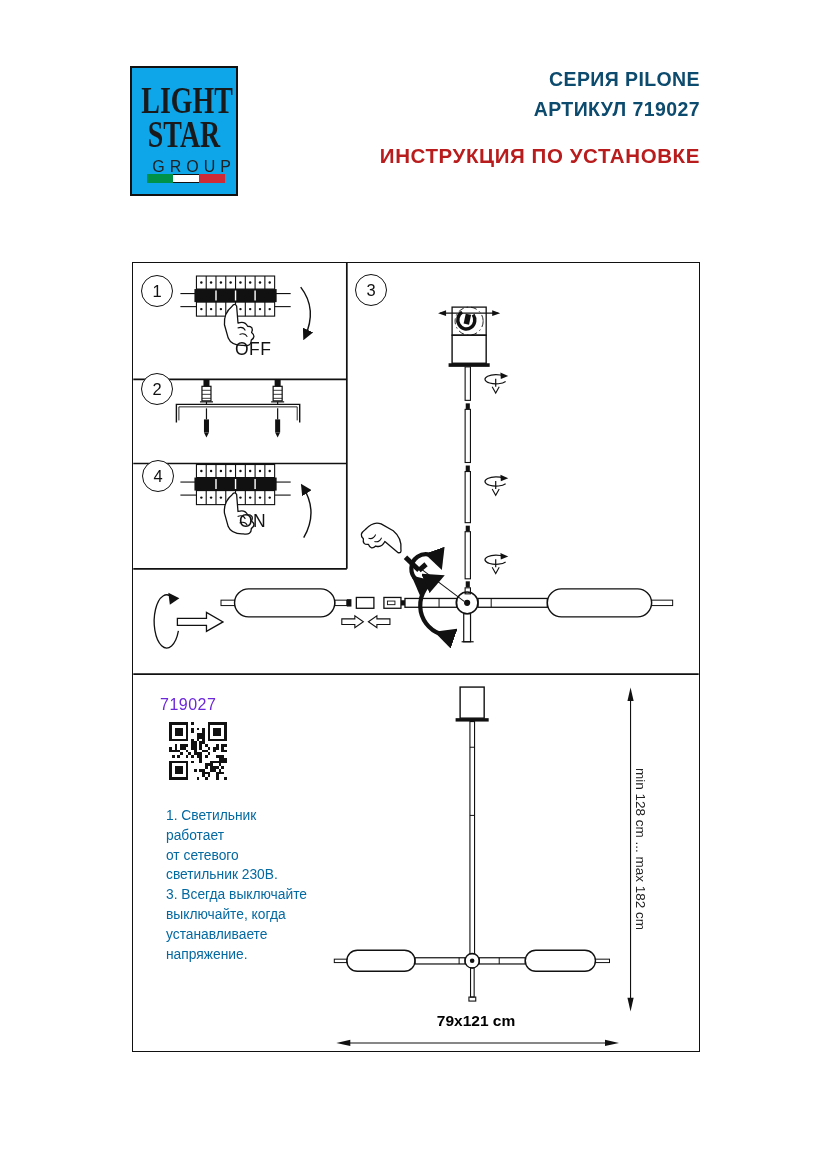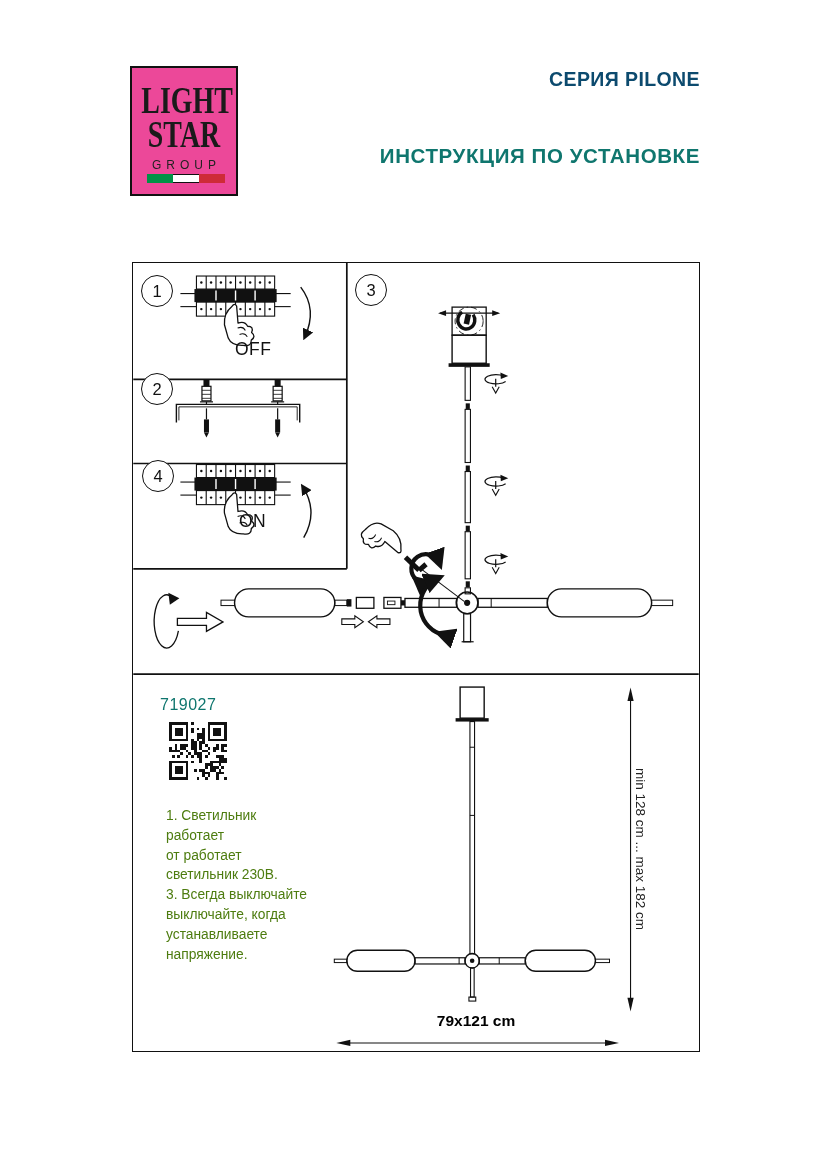--- a/index.html
+++ b/index.html
@@ -1,51 +1,51 @@
 <!DOCTYPE html>
 <html><head>
 <meta charset="utf-8">
 <style>
   html,body{margin:0;padding:0;background:#fff;}
   .page{position:relative;width:826px;height:1169px;background:#ffffff;
         font-family:"Liberation Sans",sans-serif;color:#111;overflow:hidden;}
 
   
   .logo-box{position:absolute;left:130px;top:66px;width:108px;height:130px;
-            border:2px solid #111;box-sizing:border-box;background:#ec4899;}
+            border:2px solid #111;box-sizing:border-box;background:#0ea5e9;}
   .logo-word{position:absolute;left:0;width:100%;text-align:center;
              font-family:"Liberation Serif",serif;font-weight:700;font-size:34px;
              line-height:34px;color:#1a1a1a;transform:scale(.82,1.1);transform-origin:center;}
   .logo-w1{top:16px}.logo-w2{top:50px}
-  .logo-group{position:absolute;top:90px;left:0;width:100%;text-align:center;
-              font-size:12px;letter-spacing:5px;color:#222;text-indent:5px;}
+  .logo-group{position:absolute;top:90px;left:0;width:100%;text-align:right;
+              font-size:16px;letter-spacing:5px;color:#222;text-indent:5px;}
   .logo-flag{position:absolute;left:15px;top:106px;width:78px;height:9px;display:flex;}
   .logo-flag span{flex:1;height:100%;box-sizing:border-box;}
   .flag-g{background:#009246}
   .flag-w{background:#ffffff;border-top:1.3px solid #111;border-bottom:1.3px solid #111}
   .flag-r{background:#ce2b37}
 
   
   .hdr-top{position:absolute;top:64px;right:126px;text-align:right;
            font-size:19.5px;font-weight:700;line-height:30px;letter-spacing:.4px;color:#0c4a6e;}
   .hdr-instr{position:absolute;top:143px;right:126px;text-align:right;
-             font-size:20.5px;font-weight:700;line-height:25px;letter-spacing:.6px;color:#0f766e;}
+             font-size:20.5px;font-weight:700;line-height:25px;letter-spacing:.6px;color:#b91c1c;}
 
   
   .main-box{position:absolute;left:132px;top:262px;width:568px;height:790px;
             border:1.8px solid #111;box-sizing:border-box;background:#fff;}
   .art{position:absolute;left:0;top:0;width:100%;height:100%;}
 
   .circ{position:absolute;width:30px;height:30px;border:1.7px solid #111;border-radius:50%;
         background:#fff;display:flex;align-items:center;justify-content:center;
         font-size:16.5px;color:#111;}
   .sw-label{position:absolute;font-size:17.5px;letter-spacing:.5px;color:#111;}
-  .art-num{position:absolute;font-size:16px;letter-spacing:.5px;color:#0f766e;}
+  .art-num{position:absolute;font-size:16px;letter-spacing:.5px;color:#6d28d9;}
   .qr{position:absolute;width:58px;height:58px;shape-rendering:crispEdges;}
-  .notes{position:absolute;width:155px;font-size:13.8px;line-height:19.8px;color:#4d7c0f;}
+  .notes{position:absolute;width:155px;font-size:13.8px;line-height:19.8px;color:#0369a1;}
   .vdim{position:absolute;writing-mode:vertical-rl;font-size:13.5px;color:#222;
         height:175px;white-space:nowrap;}
   .hdim{position:absolute;width:140px;text-align:center;font-size:15.5px;font-weight:700;color:#000000;}
 </style>
 </head>
 <body>
 
 <div class="page">
 
   <div class="logo-box">
@@ -54,20 +54,21 @@
     <div class="logo-group">GROUP</div>
     <div class="logo-flag">
       <span class="flag-g"></span>
       <span class="flag-w"></span>
       <span class="flag-r"></span>
     </div>
   </div>
 
   <div class="hdr-top">
     <div>СЕРИЯ PILONE</div>
+    <div>АРТИКУЛ 719027</div>
   </div>
   <div class="hdr-instr">
     <div>ИНСТРУКЦИЯ ПО УСТАНОВКЕ</div>
   </div>
 
   <div class="main-box">
 
     <svg class="art" viewBox="0 0 564 786">
       <defs>
         <marker id="mA" markerWidth="8" markerHeight="8" refX="5.6" refY="4" orient="auto">
@@ -394,21 +395,21 @@
         <rect x="14" y="0" width="7" height="7" fill="#111"></rect>
         <rect x="15" y="1" width="5" height="5" fill="#fff"></rect>
         <rect x="16" y="2" width="3" height="3" fill="#111"></rect>
         <rect x="0" y="14" width="7" height="7" fill="#111"></rect>
         <rect x="1" y="15" width="5" height="5" fill="#fff"></rect>
         <rect x="2" y="16" width="3" height="3" fill="#111"></rect>
       </svg>
     <div class="notes" style="left:33px;top:543px">
       <div>1. Светильник</div>
       <div>работает</div>
-      <div>от работает</div>
+      <div>от сетевого</div>
       <div>светильник 230В.</div>
       <div>3. Всегда выключайте</div>
       <div>выключайте, когда</div>
       <div>устанавливаете</div>
       <div>напряжение.</div>
     </div>
 
     <div class="vdim" style="left:500px;top:505px">min 128 cm ... max 182 cm</div>
     <div class="hdim" style="left:273px;top:749px">79x121 cm</div>
   </div>

